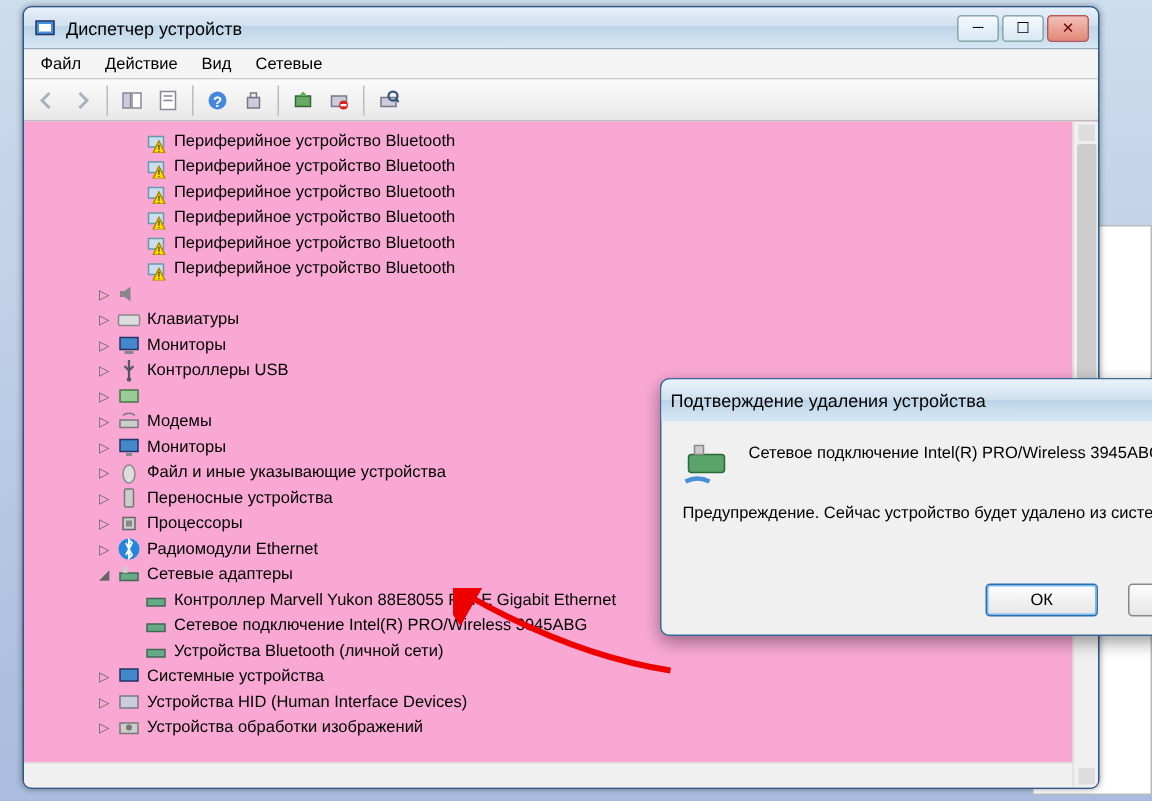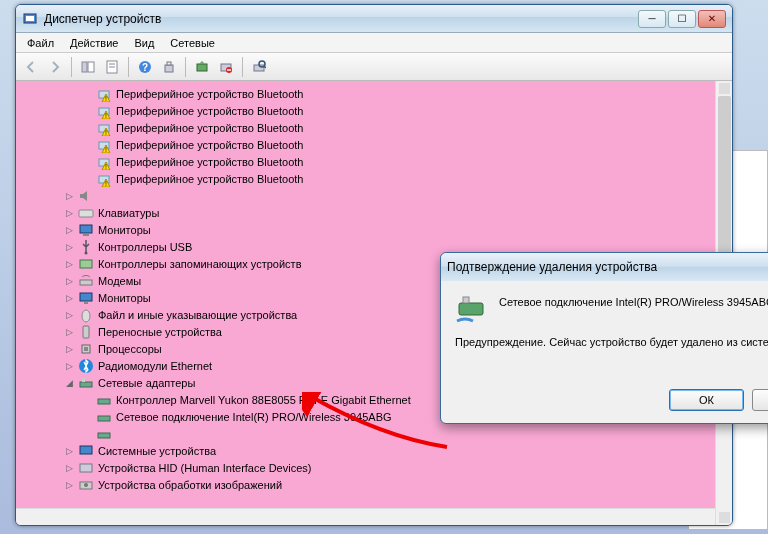--- a/index.html
+++ b/index.html
@@ -65,21 +65,21 @@
     border:1px solid #3a6a9a; border-radius:6px;
     box-shadow:0 4px 12px rgba(0,0,0,.4);
     background:#f0f0f0;
   }
   .dlg-title { height:28px; background:linear-gradient(#eaf2fa,#cfe0ef 48%,#bcd4e8 49%,#d8e8f4); border-radius:6px 6px 0 0; display:flex; align-items:center; padding:0 6px; font-size:12px;}
   .dlg-title .t { flex:1; }
   .dlg-body { padding:14px 14px 12px 14px; display:flex; flex-direction:column; font-size:11px;}
   .dlg-row1 { display:flex; gap:10px; margin-bottom:10px;}
   .dlg-icon { width:34px; height:30px; flex-shrink:0; }
   .dlg-btns { display:flex; justify-content:flex-end; gap:8px; margin-top:40px;}
-  .btn { min-width:75px; height:22px; border:1px solid #888; border-radius:3px; background:linear-gradient(#fdfdfd,#e6e6e6); display:flex; align-items:center; justify-content:center; font-size:11px;}
+  .btn { min-width:75px; height:22px; border:1px solid #888; border-radius:3px; background:linear-gradient(#fdfdfd,#e6e6e6); display:flex; align-items:center; justify-content:center; font-size:11px;margin-left:12px;}
   .btn.def { border-color:#2a6fb0; box-shadow:0 0 0 1px #7ab8ee inset;}
   
   .arrow { position:absolute; left:302px; top:392px; width:150px; height:60px; pointer-events:none;}
 </style>
 </head>
 <body>
 
 <div class="bgblur"></div>
 <div class="bgblur2">ере</div>
 
@@ -275,21 +275,20 @@
           </span>
           <span>Контроллеры USB</span>
         </div>
       <div class="node ind1">
           <span class="exp">▷</span>
           <span class="nic">
             <svg width="16" height="16" viewBox="0 0 16 16">
               <rect x="2" y="4" width="12" height="8" fill="#9c9" stroke="#474"></rect>
             </svg>
           </span>
-          <span>Контроллеры запоминающих устройств</span>
         </div>
       <div class="node ind1">
           <span class="exp">▷</span>
           <span class="nic">
             <svg width="16" height="16" viewBox="0 0 16 16">
               <rect x="2" y="7" width="12" height="5" fill="#ccc" stroke="#777"></rect>
               <path d="M4 4 C6 2 10 2 12 4" stroke="#777" fill="none"></path>
             </svg>
           </span>
           <span>Модемы</span>
@@ -371,20 +370,21 @@
           </span>
           <span>Сетевое подключение Intel(R) PRO/Wireless 3945ABG</span>
         </div>
       <div class="node ind2">
           <span class="exp"></span>
           <span class="nic">
             <svg width="16" height="16" viewBox="0 0 16 16">
               <rect x="2" y="7" width="12" height="5" fill="#6a8" stroke="#465"></rect>
             </svg>
           </span>
+          <span>Устройства Bluetooth (личной сети)</span>
         </div>
 
       <div class="node ind1">
           <span class="exp">▷</span>
           <span class="nic">
             <svg width="16" height="16" viewBox="0 0 16 16">
               <rect x="2" y="3" width="12" height="8" fill="#48c" stroke="#236"></rect>
             </svg>
           </span>
           <span>Системные устройства</span>

